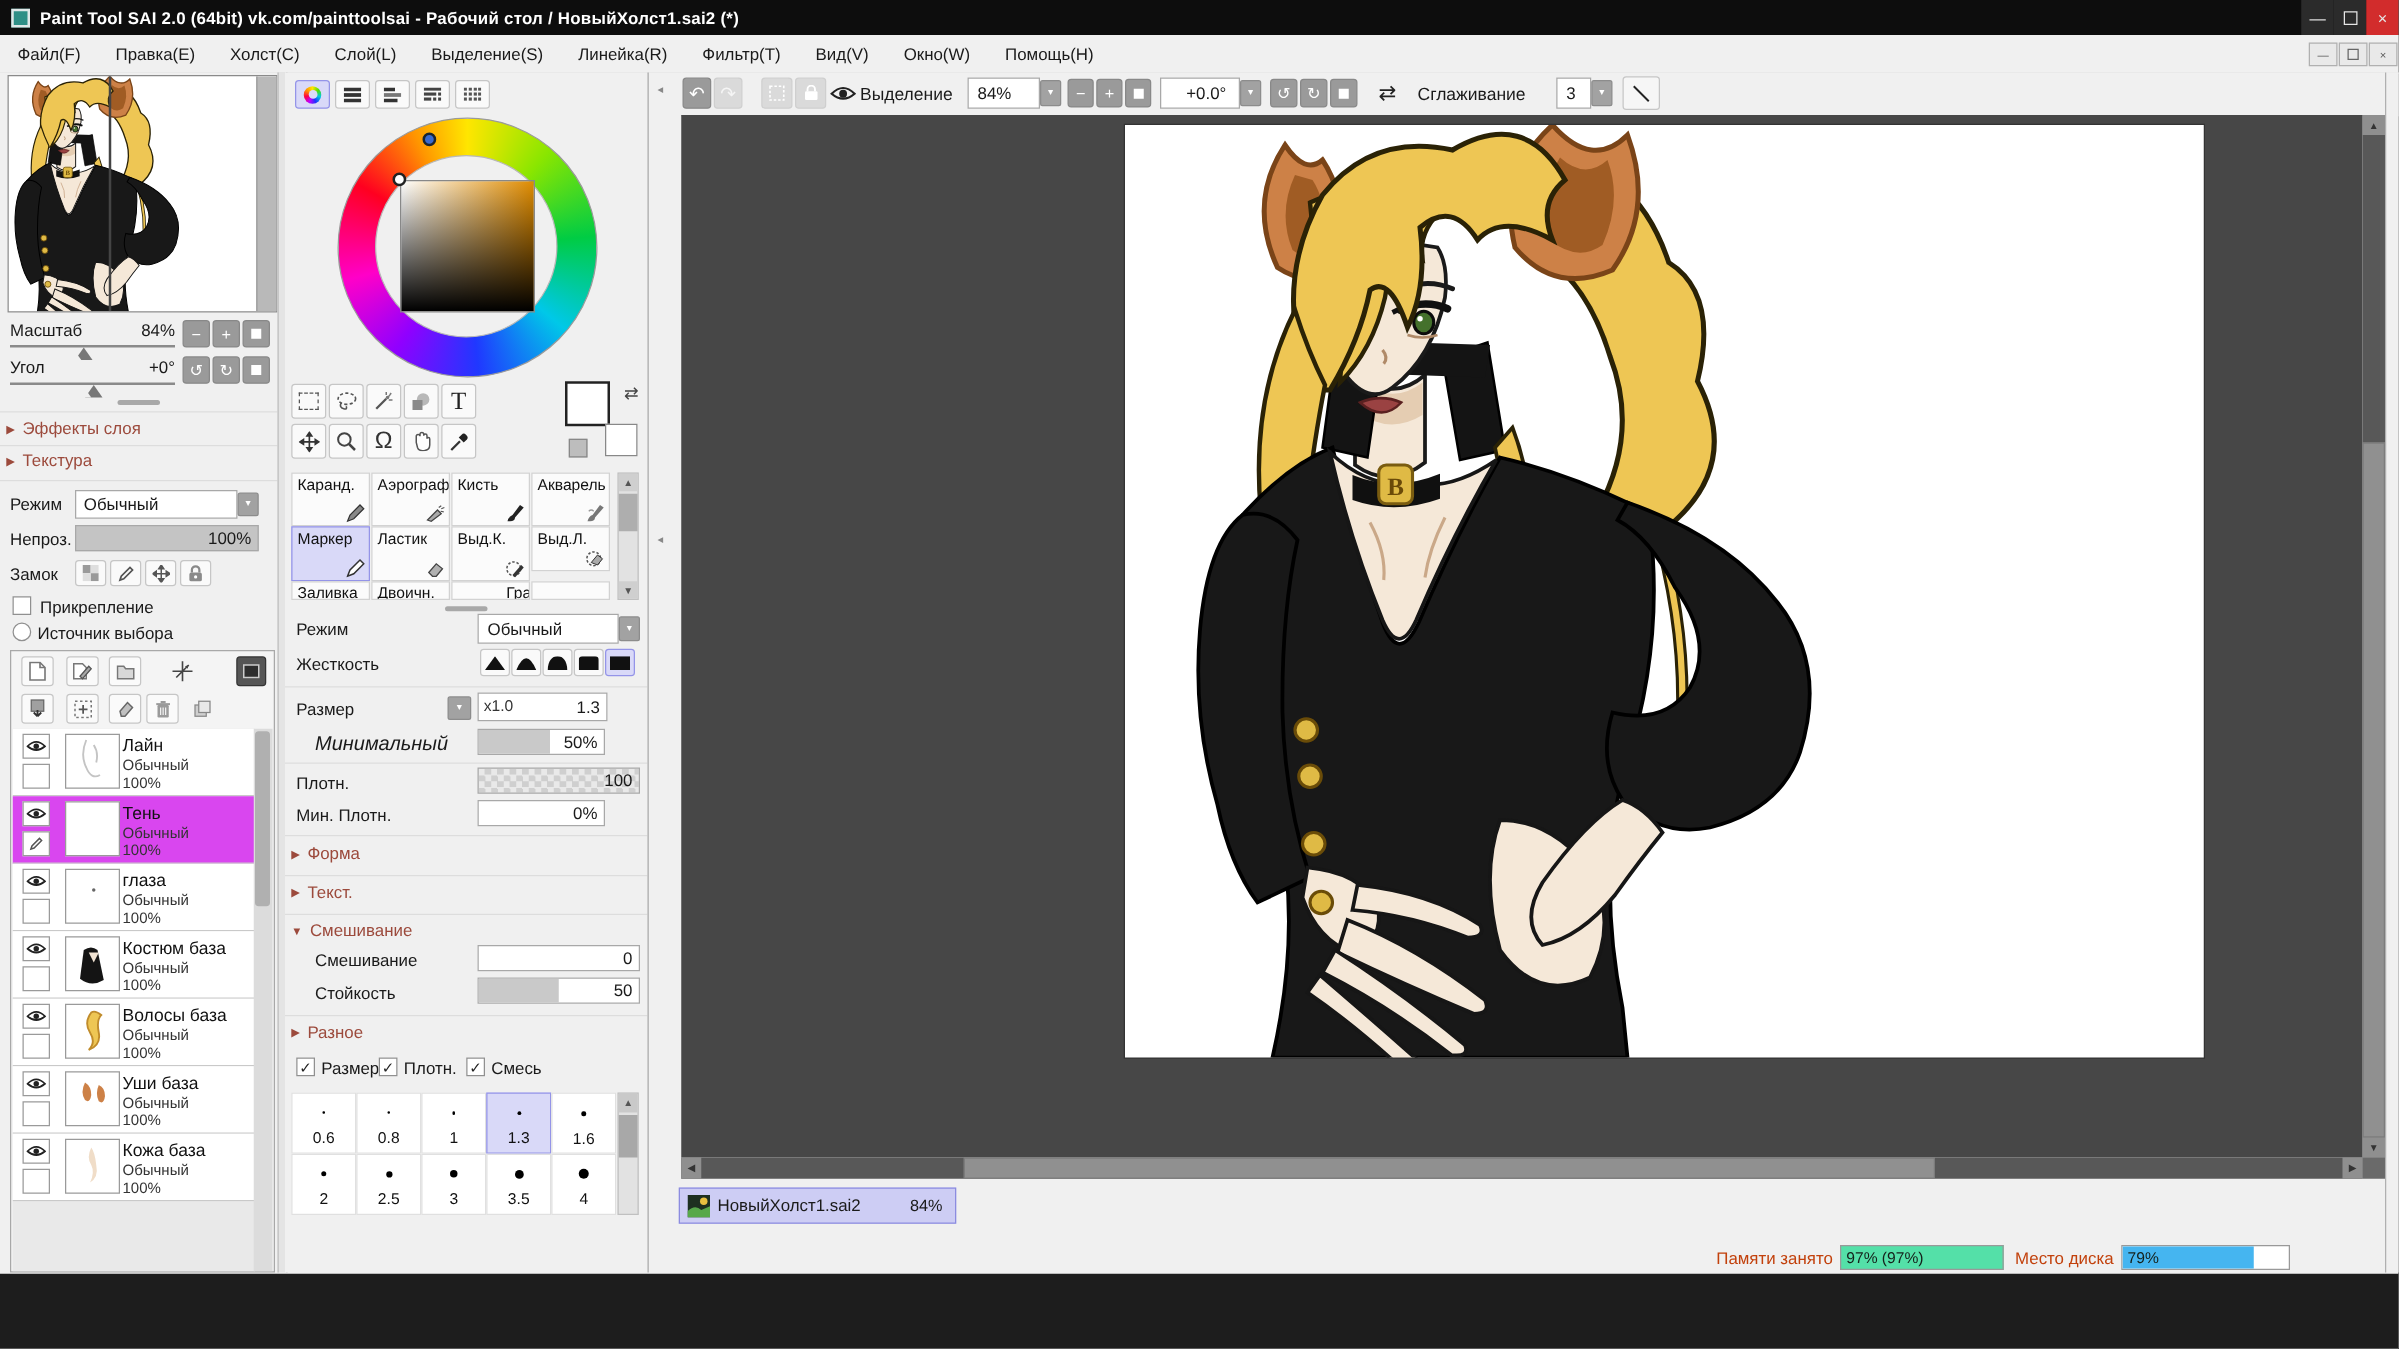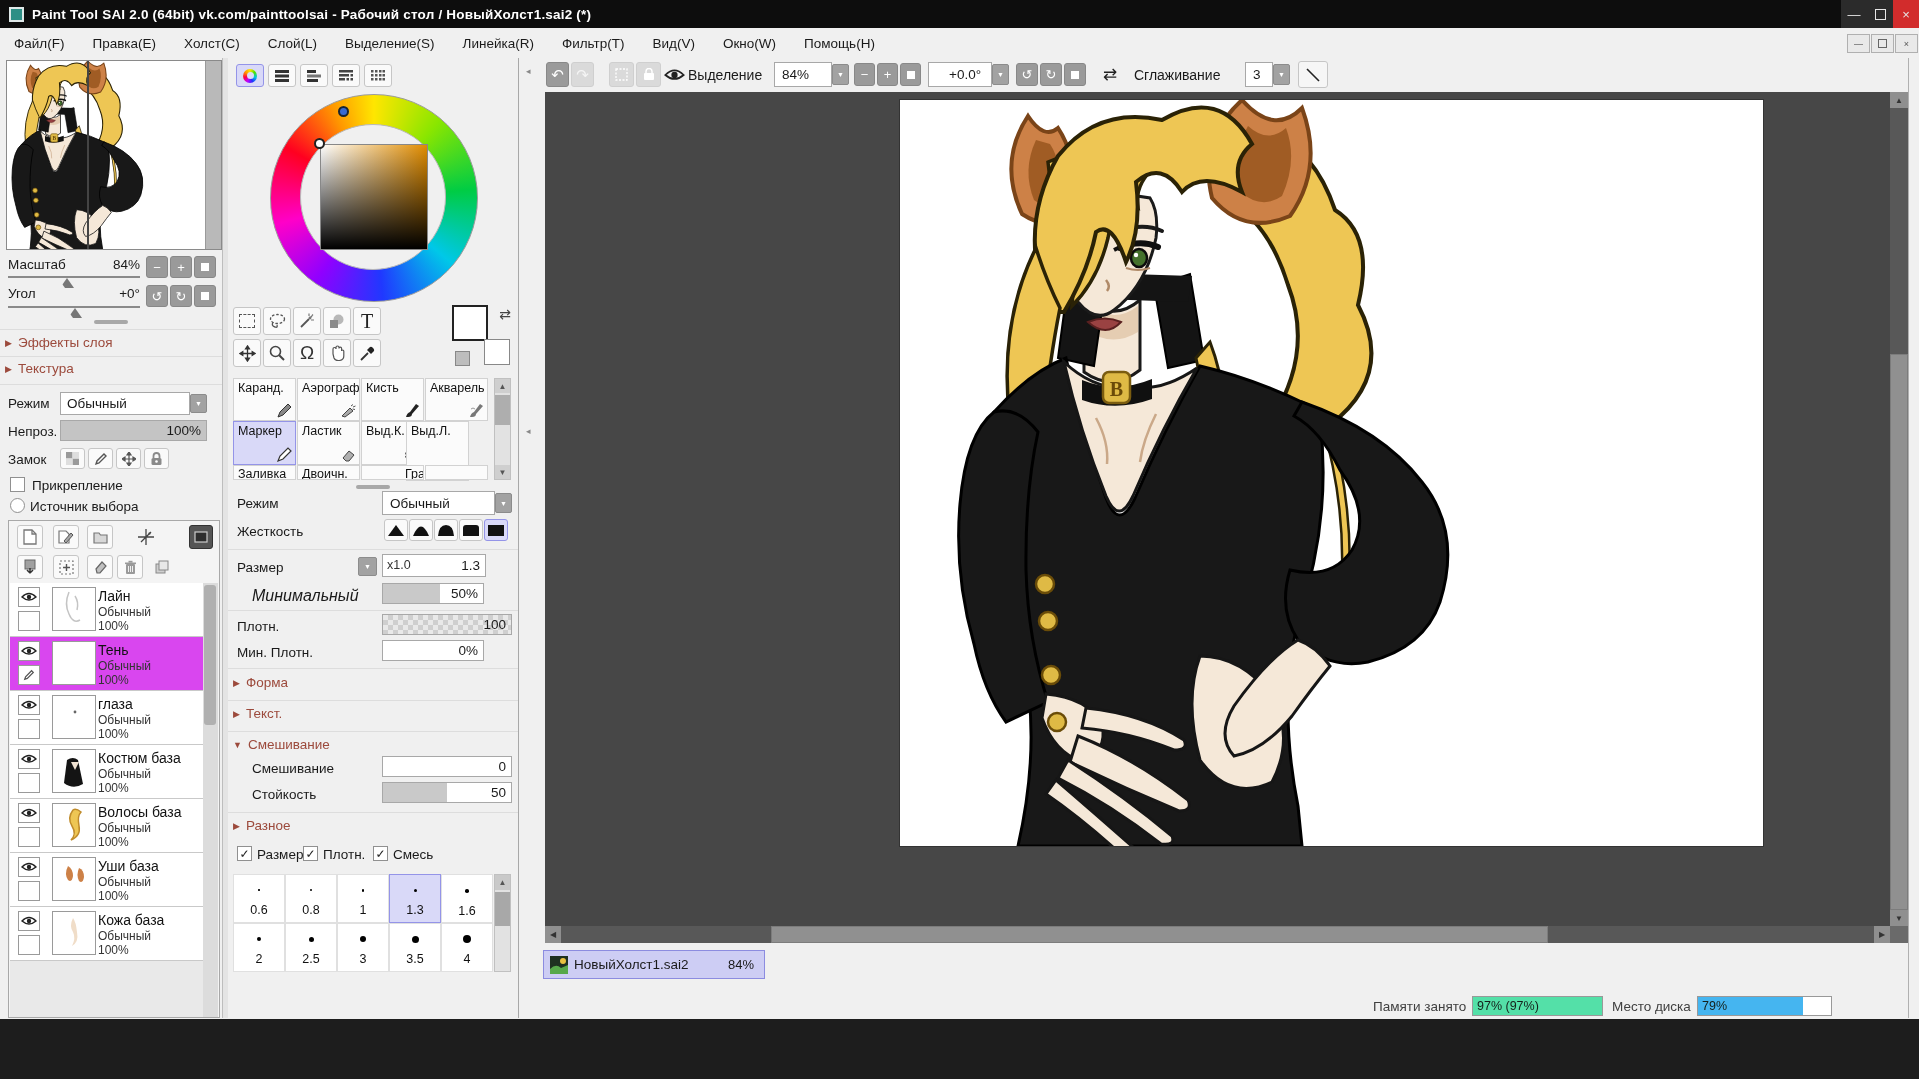--- a/index.html
+++ b/index.html
@@ -50,21 +50,21 @@
   .scell{position:absolute;background:#fff;border:1px solid #e0e0e0;box-sizing:border-box;text-align:center;}
   .scell .dot{border-radius:50%;background:#000;margin:0 auto;}
   .scell .snum{font-size:12.5px;color:#111;}
   
   .ctoolbar{left:545px;top:58px;width:1374px;height:34px;background:#f0f0f0;border-bottom:1px solid #bdbdbd;}
   .viewport{left:545px;top:92px;width:1345px;height:834px;background:#474747;overflow:hidden;}
   .sbtrack{background:#585858;}
   .sbthumb{background:#909090;border:1px solid #7c7c7c;box-sizing:border-box;}
   .sbarrow{background:#8f8f8f;color:#333;display:flex;align-items:center;justify-content:center;font-size:8px;}
   
-  .statuslabel{font-size:13.5px;color:#404040;}
+  .statuslabel{font-size:13.5px;color:#c2410c;}
   .statbox{border:1px solid #999;box-sizing:border-box;font-size:12.5px;color:#15201a;display:flex;align-items:center;padding-left:4px;background:#fff;overflow:hidden;position:absolute;}
   .taskbar{left:0;top:1019px;width:1919px;height:60px;background:#1d1d1d;}
 </style>
 </head>
 <body>
 
 <div class="screen">
 
   <svg width="0" height="0" style="position:absolute">
     <defs>
@@ -567,21 +567,21 @@
         <path d="M2,9 L8,2 L13,6 L8,12 H5 Z" fill="#b0b0b0" stroke="#444" stroke-width="1"></path>
       </svg>
   </div>
   <div class="bcell" style="left:361px;top:421px;width:63px;height:44px;">
     <span class="blab">Выд.К.</span>
     <svg width="16" height="15" viewBox="0 0 16 15">
         <circle cx="7" cy="8" r="5.5" fill="none" stroke="#555" stroke-width="1.2" stroke-dasharray="2,1.5"></circle>
         <path d="M6,13 L13,5 L15,7 L8,15 Z" fill="#333"></path>
       </svg>
   </div>
-  <div class="bcell" style="left:406px;top:421px;width:63px;height:60px;">
+  <div class="bcell" style="left:425px;top:421px;width:63px;height:36px;">
     <span class="blab">Выд.Л.</span>
     <svg width="16" height="15" viewBox="0 0 16 15">
         <circle cx="7" cy="8" r="5.5" fill="none" stroke="#555" stroke-width="1.2" stroke-dasharray="2,1.5"></circle>
         <path d="M5,11 L10,5 L14,8 L10,13 Z" fill="#aaa" stroke="#333" stroke-width="0.8"></path>
       </svg>
   </div>
   <div class="bcell" style="left:233px;top:465px;width:63px;height:15px;">
       <span class="blab" style="top:1px;">Заливка</span>
     </div>
   <div class="bcell" style="left:297px;top:465px;width:63px;height:15px;">

